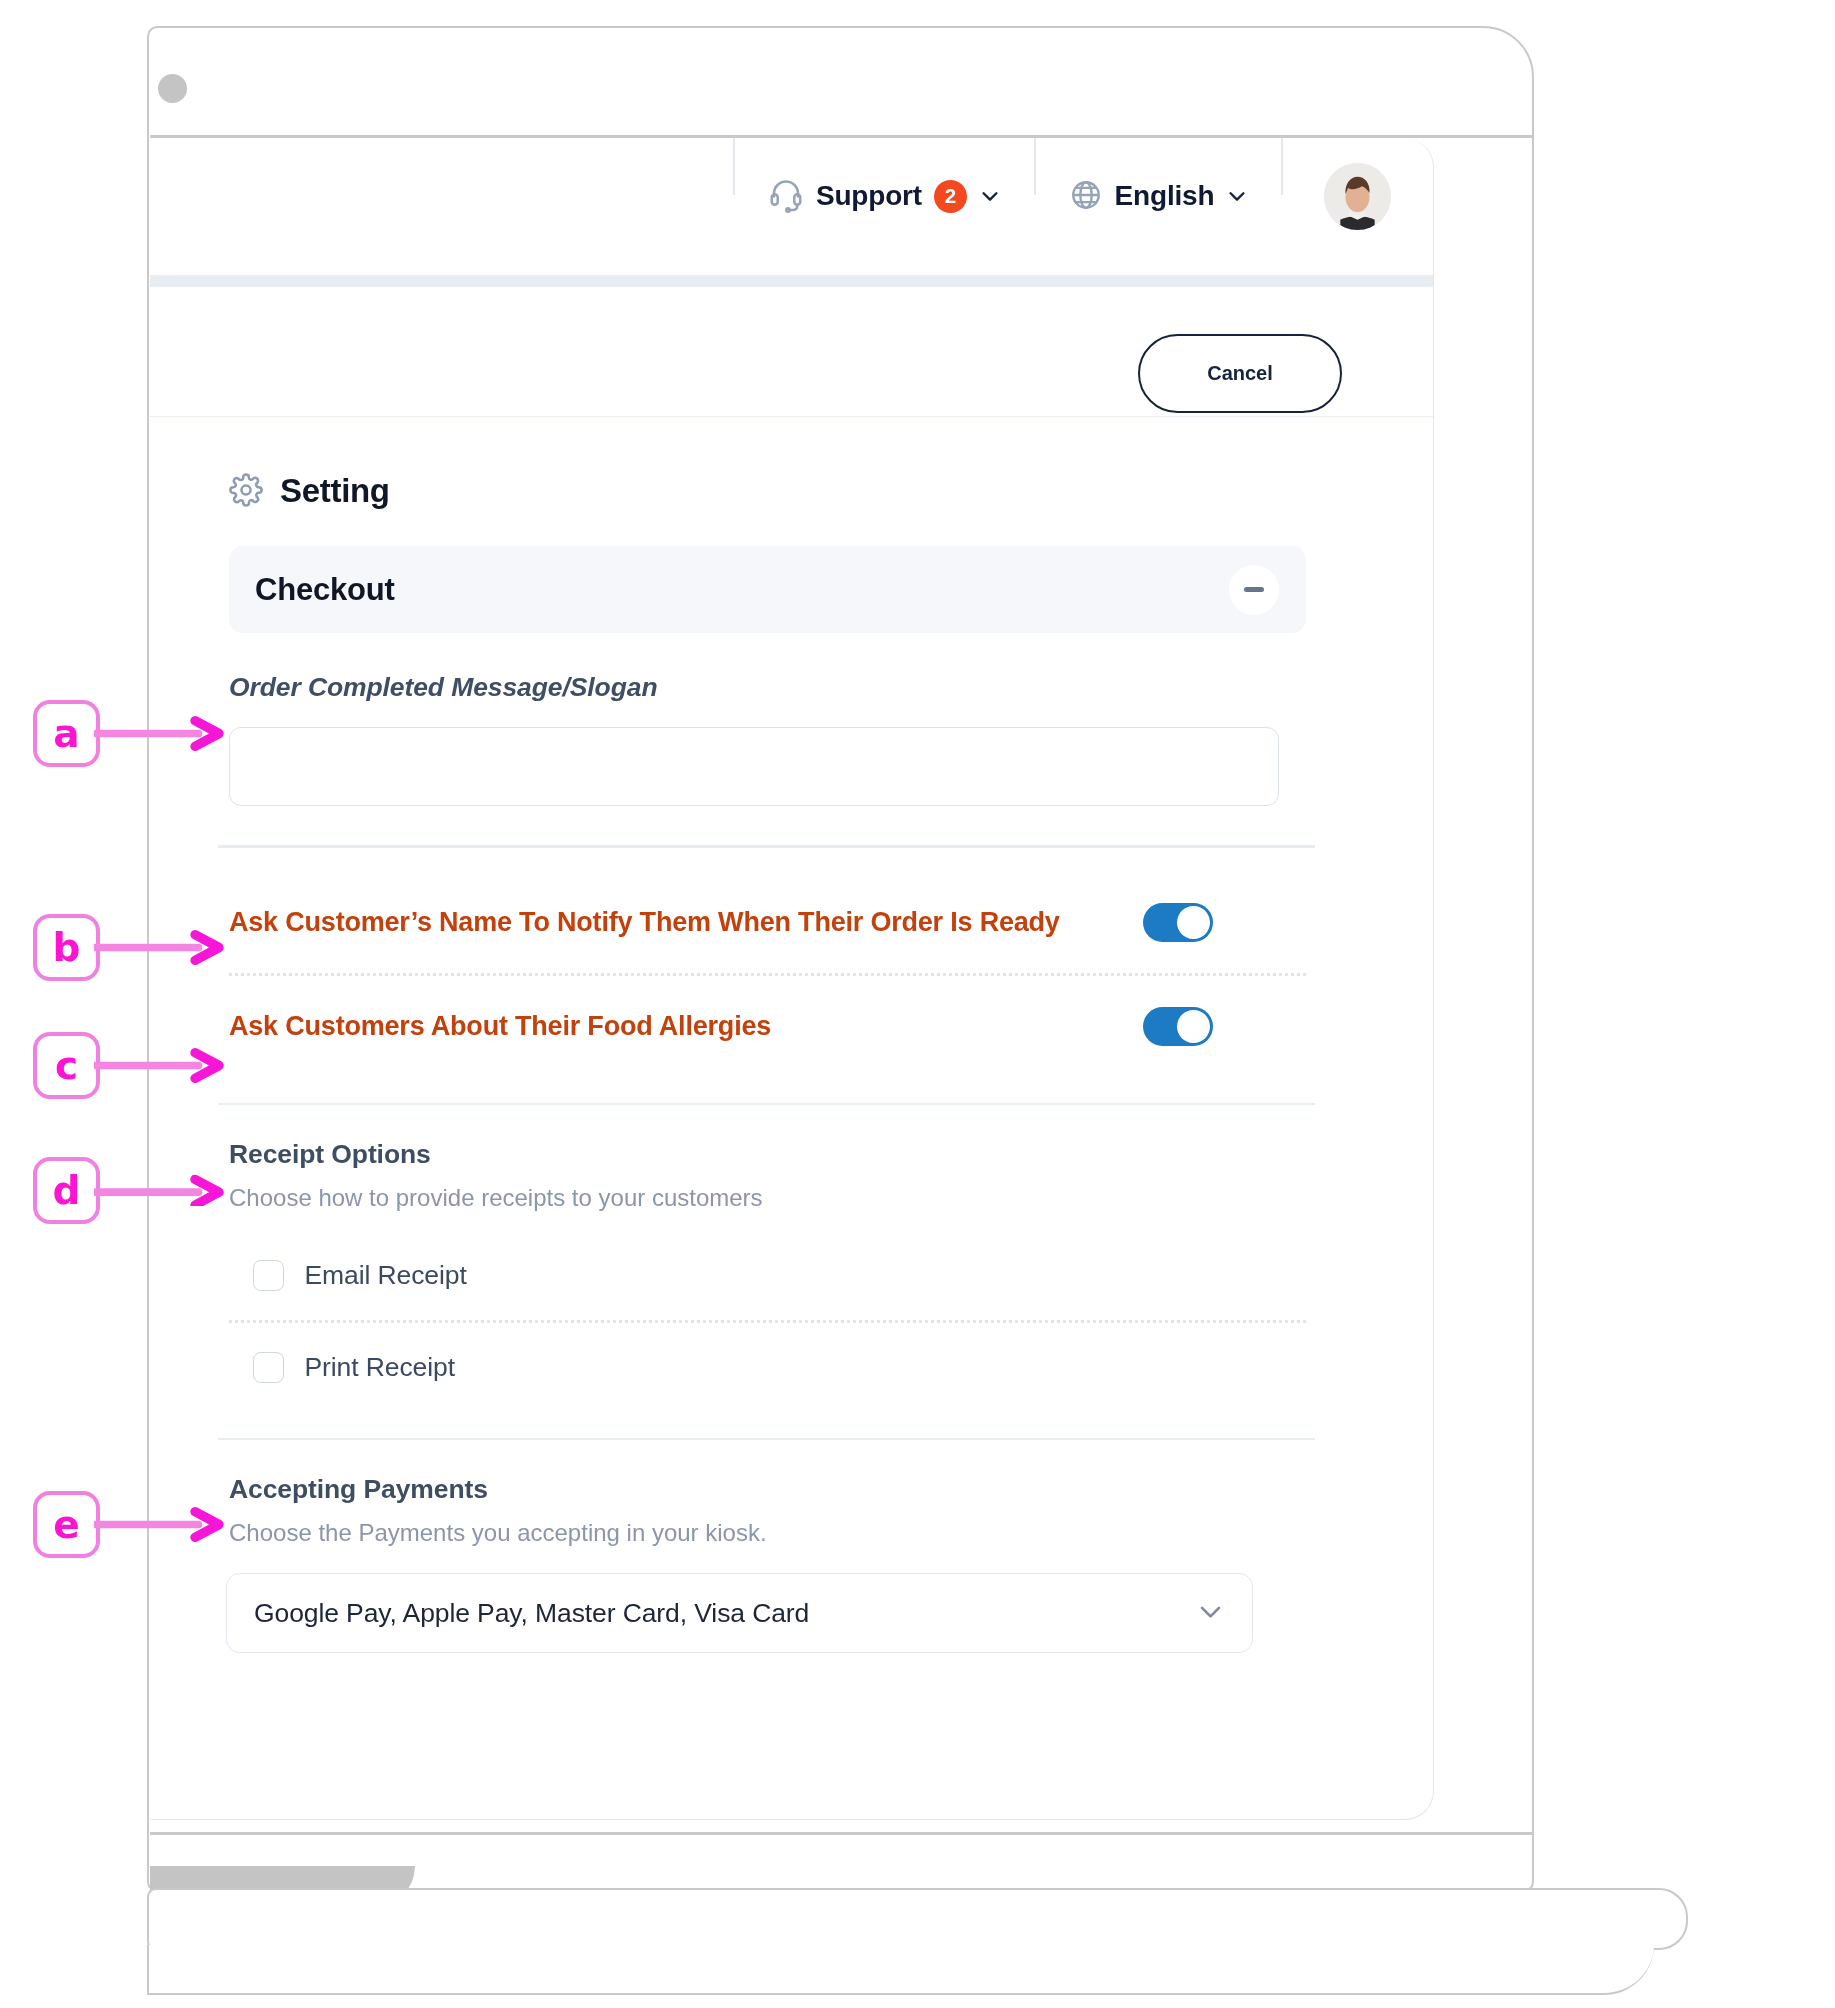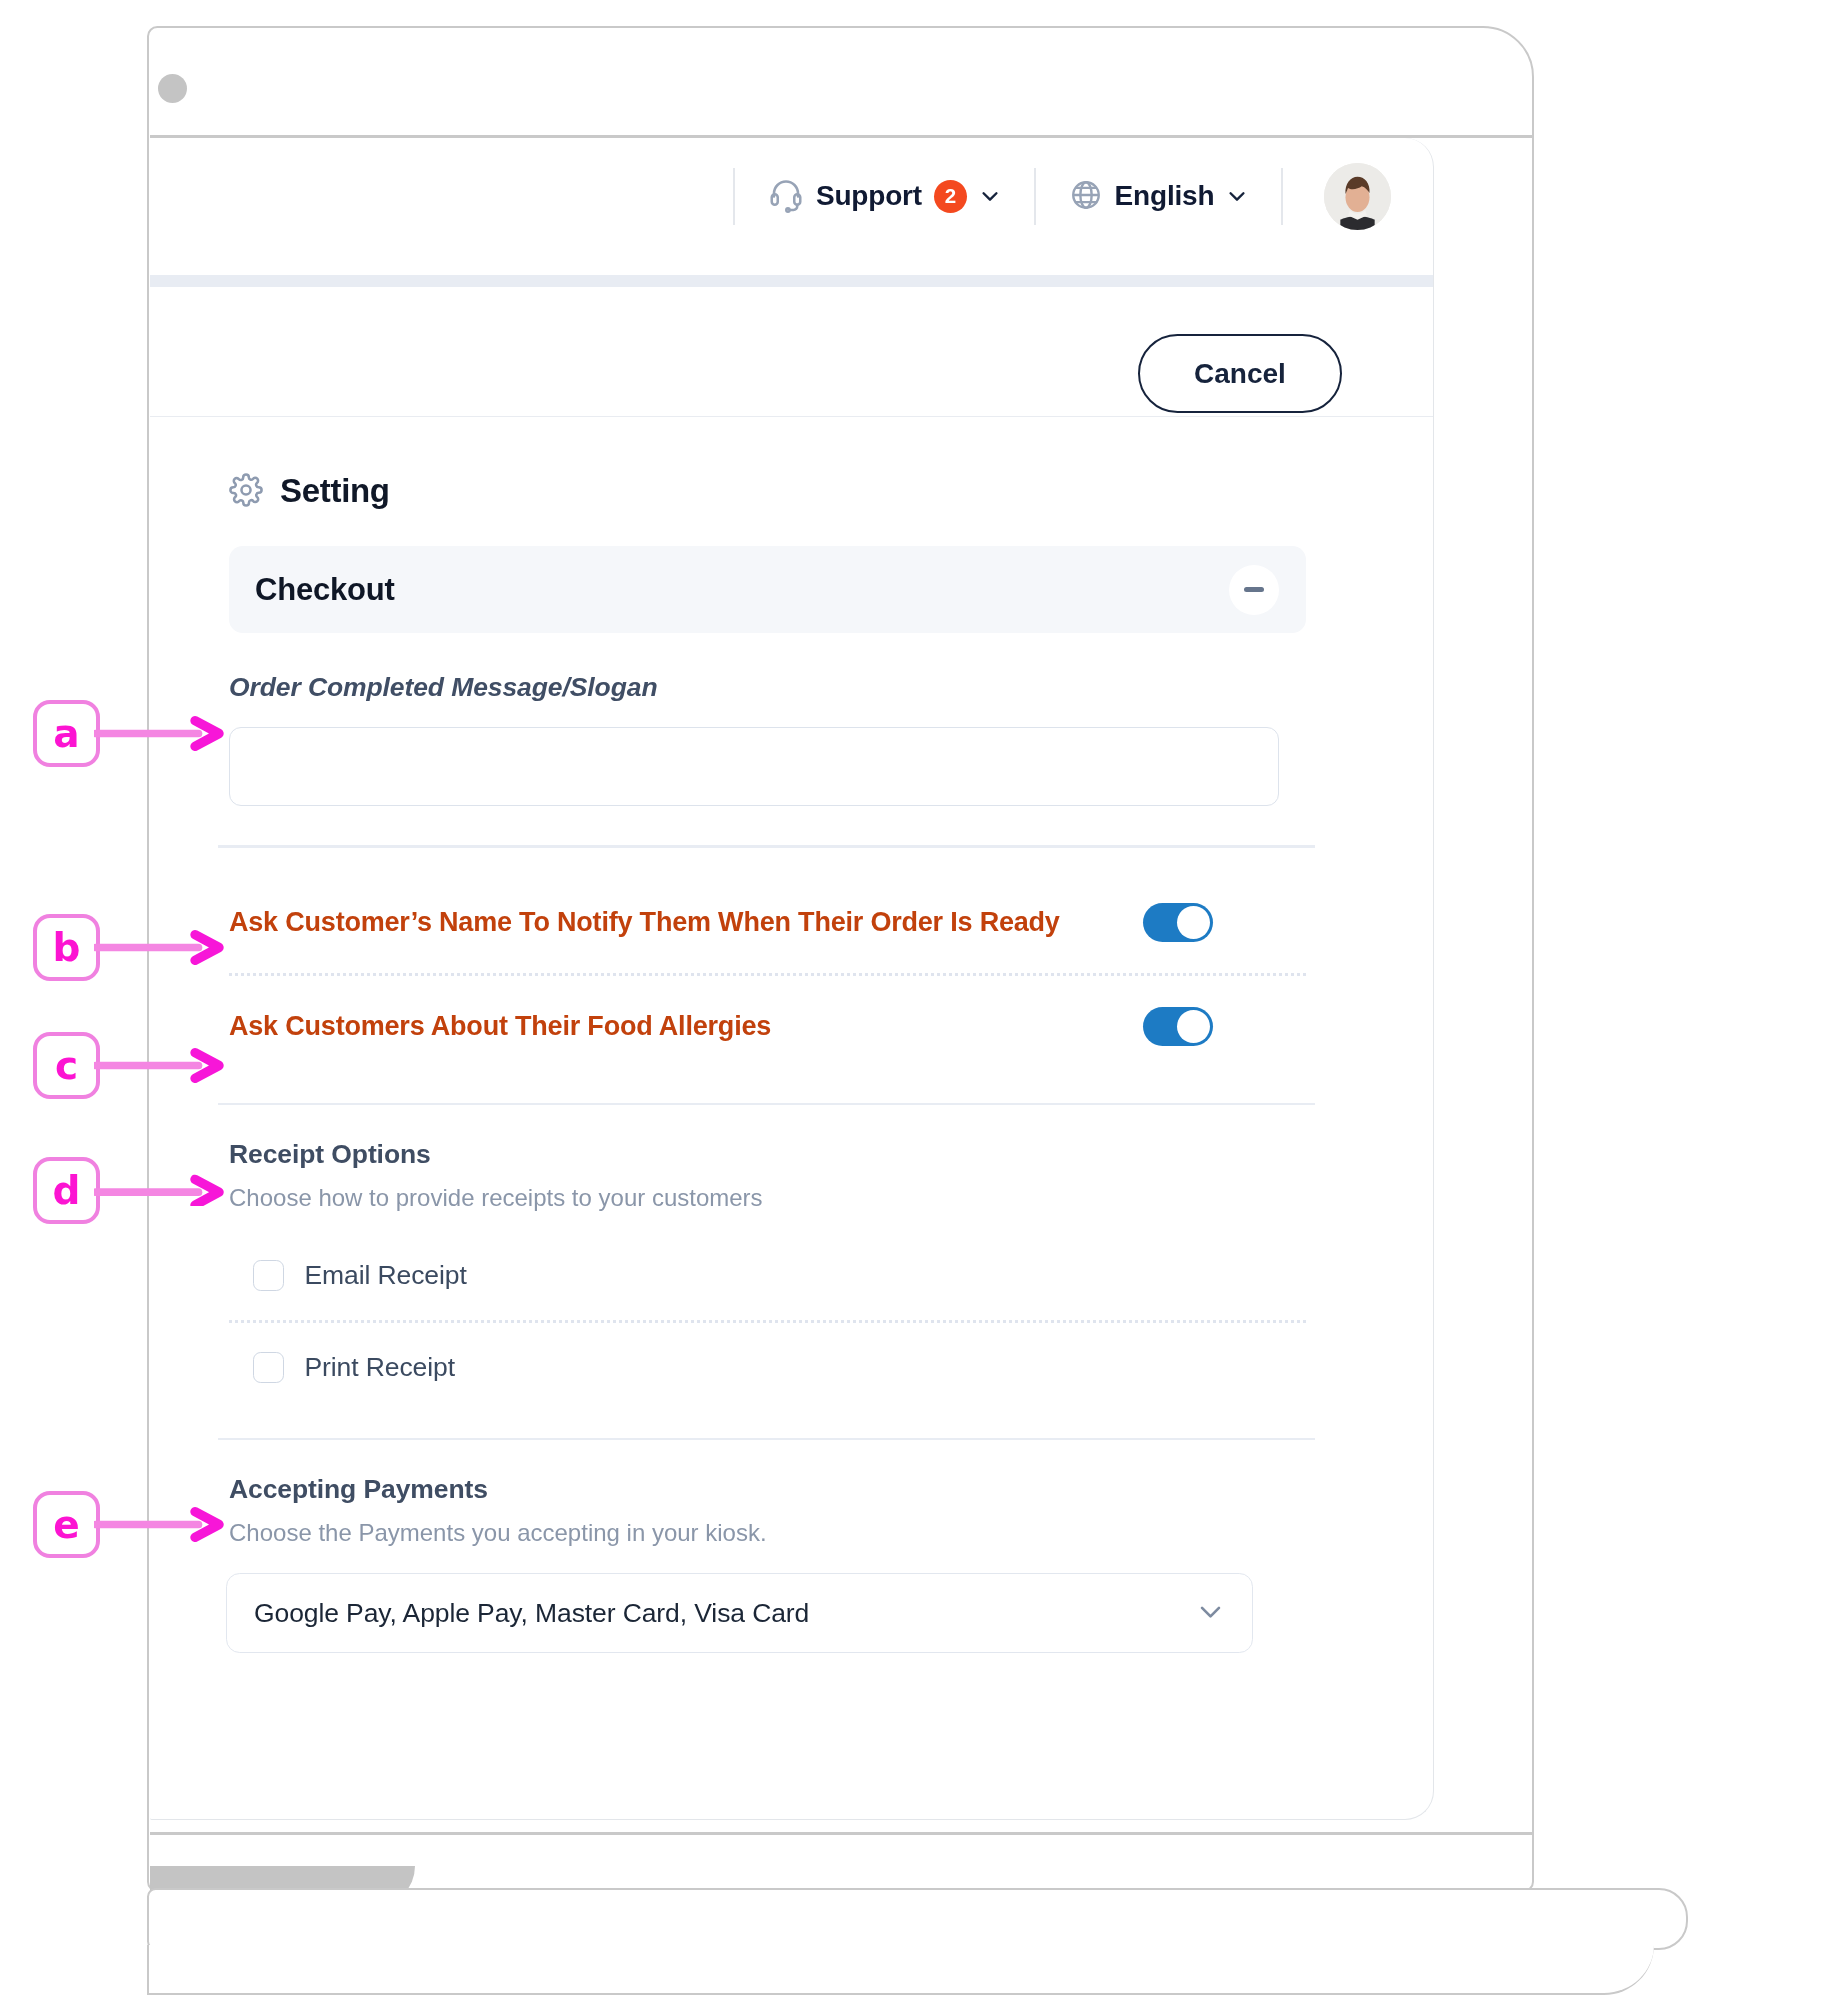--- a/index.html
+++ b/index.html
@@ -81,21 +81,20 @@
     border-bottom: 1.7px solid #e3e6ea;
     overflow: hidden;
   }
 
   
   .top-bar {
     position: absolute;
     left: 0; top: 0;
     width: 1284px; height: 116px;
     display: flex;
-    align-items: center;
     justify-content: flex-end;
     padding-right: 43px;
   }
   .tb-divider {
     width: 1.7px; height: 57px;
     background: #e4e7ec;
     margin: 0 0px;
   }
   .tb-item {
     display: flex;
@@ -150,21 +149,21 @@
     width: 1284px; height: 130px;
     display: flex;
     align-items: center;
     justify-content: flex-end;
     padding-right: 92px;
     gap: 29px;
     border-bottom: 1.7px solid #e9ecf1;
   }
   .btn {
     font-family: "Liberation Sans", sans-serif;
-    font-size: 28px;
+    font-size: 20px;
     font-weight: bold;
     border-radius: 45px;
     cursor: pointer;
     display: inline-flex;
     align-items: center;
     justify-content: center;
     margin-top: 44px;
   }
   .btn-cancel {
     width: 204px; height: 79px;

